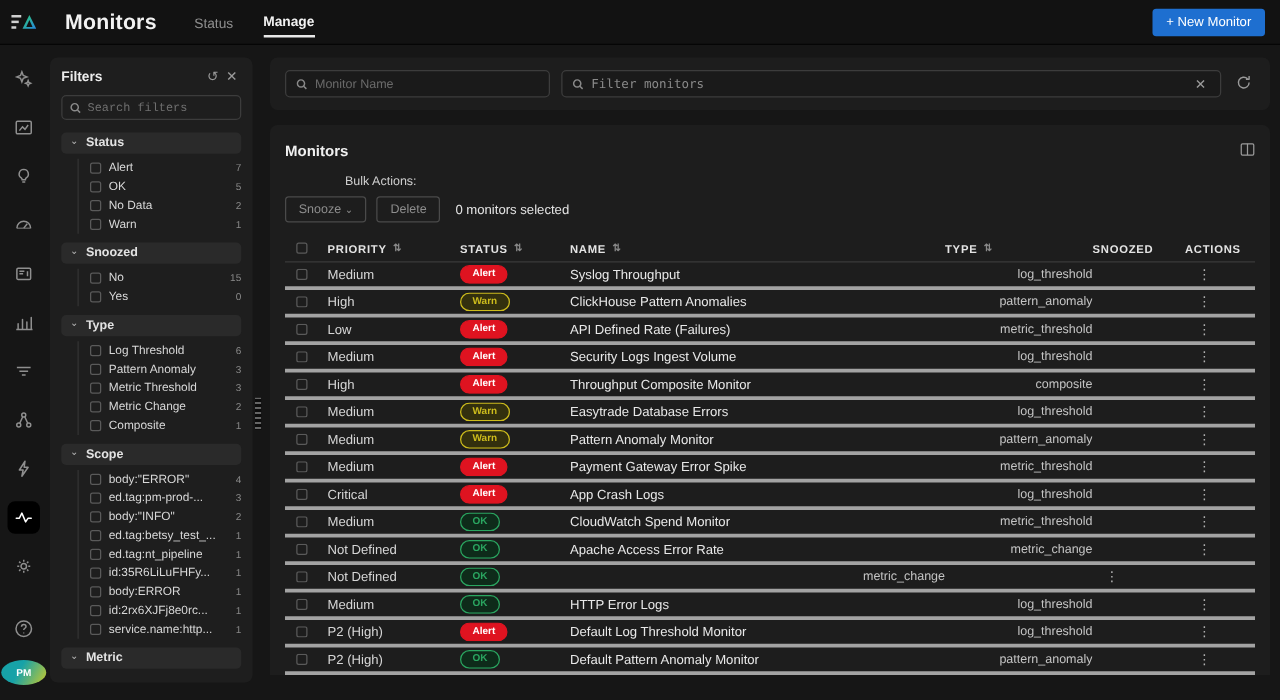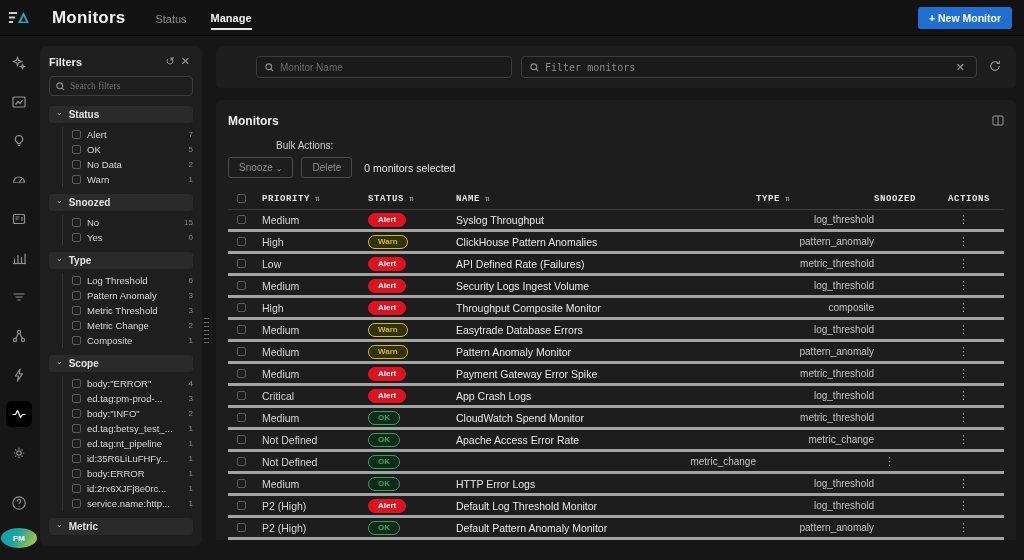--- a/index.html
+++ b/index.html
@@ -7,21 +7,21 @@
     font-family:"Liberation Sans", sans-serif; color:#e6e6e6; }
 
   
   .topbar { height:36px; background:#121212; display:flex; align-items:center; border-bottom:1px solid #050505; }
   .logo-box { width:38px; display:flex; justify-content:center; align-items:center; }
   .app-title { font-size:17px; font-weight:bold; color:#f2f2f2; margin-left:14px; letter-spacing:.2px; }
   .top-tabs { display:flex; gap:24px; margin-left:30px; align-items:center; }
   .top-tab { font-size:11px; color:#8f8f8f; cursor:pointer; padding:6px 0 4px; }
   .top-tab.active { color:#f2f2f2; font-weight:bold; border-bottom:2px solid #e8e8e8; }
   .btn-primary { margin-left:auto; margin-right:12px; background:var(--accent,#1e6fd0); color:#fff;
-    font-size:10.5px; font-weight:bold; border:none; border-radius:3px; padding:5px 11px; cursor:pointer; }
+    font-size:10.5px; font-weight:normal; border:none; border-radius:3px; padding:5px 11px; cursor:pointer; }
 
   
   .shell { display:flex; height:524px; }
 
   
   .rail { width:38px; background:#161616; display:flex; flex-direction:column; align-items:center;
     padding-top:14px; gap:13px; }
   .rail-icon { width:26px; height:26px; display:flex; align-items:center; justify-content:center;
     border-radius:6px; cursor:pointer; color:#8f8f8f; }
   .rail-icon svg { stroke:#8f8f8f; }
@@ -35,21 +35,21 @@
   .filters-wrap { width:168px; padding:10px 4px 14px 2px; position:relative; }
   .filters { background:#1e1e1e; border-radius:6px; height:100%; padding:9px 9px 0 9px; overflow:hidden;
     display:flex; flex-direction:column; }
   .filters-head { display:flex; align-items:center; margin-bottom:8px; }
   .filters-title { font-size:11px; font-weight:bold; color:#ededed; }
   .filters-head .spacer { flex:1; }
   .icon-btn { color:#9a9a9a; font-size:11px; cursor:pointer; background:none; border:none; padding:0 3px; font-family:inherit; }
   .filter-search { display:flex; align-items:center; gap:5px; border:1px solid #3c3c3c; border-radius:4px;
     height:20px; padding:0 6px; margin-bottom:10px; color:#6f6f6f; }
   .filter-search input { background:transparent; border:none; outline:none; color:#ddd; font-size:9.5px;
-    width:100%; font-family:Liberation Serif, serif; }
+    width:100%; font-family:Liberation Mono, monospace; }
   .filter-search input::placeholder { color:#6f6f6f; }
   .f-section { margin-bottom:7px; }
   .f-sec-head { background:#2a2a2a; border-radius:4px; height:17px; display:flex; align-items:center;
     gap:6px; padding:0 7px; cursor:pointer; }
   .f-sec-head .chev { color:#b5b5b5; font-size:8px; line-height:1; }
   .f-sec-head .lbl { font-size:10px; font-weight:bold; color:#e3e3e3; }
   .f-items { margin:4px 0 0 13px; border-left:1px solid #333; padding-left:9px; }
   .f-item { display:flex; align-items:center; gap:6px; height:15px; cursor:pointer; }
   .cbox { width:9px; height:9px; border:1px solid #5a5a5a; border-radius:2px; flex:none; background:transparent; }
   .f-item .flabel { font-size:9.5px; color:#d8d8d8; white-space:nowrap; overflow:hidden; text-overflow:ellipsis; flex:1; }
@@ -59,40 +59,40 @@
   .grip { position:absolute; right:-4px; top:278px; width:7px; height:34px; border-radius:3px; background:#0c0c0c;
     background-image:repeating-linear-gradient(to bottom,#666 0 1px,transparent 1px 4px);
     background-clip:content-box; padding:4px 1px; cursor:col-resize; }
 
   
   .main { flex:1; padding:10px 8px 0 10px; display:flex; flex-direction:column; gap:12px; }
   .search-card { background:#1d1d1d; border-radius:6px; padding:10px 12px; display:flex; align-items:center; gap:9px; }
   .input { display:flex; align-items:center; gap:6px; border:1px solid #3c3c3c; border-radius:4px; height:22px;
     padding:0 8px; background:#1a1a1a; }
   .input input { background:transparent; border:none; outline:none; color:#ddd; font-size:10px; width:100%; font-family:inherit; }
-  .name-input { width:256px;margin-left:28px; }
+  .name-input { width:212px; }
   .name-input input::placeholder { color:#6a6a6a; }
   .query-input { flex:1; }
   .query-input input { font-family:"DejaVu Sans Mono", monospace; font-size:10px; }
   .query-input input::placeholder { color:#8a8a8a; }
   .mag { color:#9a9a9a; font-size:10px; display:flex; }
 
   .table-card { background:#1d1d1d; border-radius:6px 6px 0 0; padding:12px 12px 0 12px; height:440px;
     overflow:hidden; display:flex; flex-direction:column; }
   .tc-head { display:flex; align-items:center; margin-bottom:10px; }
   .tc-title { font-size:12px; font-weight:bold; color:#f0f0f0; }
   .bulk-label { font-size:10px; color:#cfcfcf; margin-bottom:6px;padding-left:48px; }
   .bulk-row { display:flex; align-items:center; gap:8px; margin-bottom:10px; }
   .btn-ghost { background:transparent; border:1px solid #4a4a4a; color:#8d8d8d; font-size:10px;
     border-radius:3px; padding:4px 10px; cursor:pointer; font-family:inherit; }
   .selected-txt { font-size:10.5px; color:#e3e3e3; margin-left:4px; }
 
   .tgrid { display:grid; grid-template-columns:34px 106px 88px 1fr 118px 74px 56px; align-items:center; }
   .thead { height:26px; border-bottom:1px solid #3a3a3a; }
-  .th { font-size:9px; font-weight:bold; letter-spacing:.6px; color:#e3e3e3; display:flex; align-items:center; gap:5px;font-family:Liberation Mono, monospace; }
+  .th { font-size:9px; font-weight:bold; letter-spacing:.6px; color:#e3e3e3; display:flex; align-items:center; gap:5px; }
   .sort { color:#8a8a8a; font-size:8px; }
   .trow { height:22px; border-bottom:3px solid #a3a3a3; }
   .td { font-size:10.5px; color:#d6d6d6; white-space:nowrap; overflow:hidden; text-overflow:ellipsis; }
   .td.name { color:#e8e8e8; cursor:pointer; }
   .td.type { font-size:10px; color:#c4c4c4;text-align:right; }
   .badge { display:inline-block; font-size:8px; font-weight:bold; padding:2px 9px; border-radius:9px; line-height:1.1; }
   .badge.alert { background:var(--alert,#df1b28); color:#fff; border:1px solid var(--alert,#df1b28); }
   .badge.warn  { background:#33300e; color:var(--warn,#cdbc1c); border:1px solid var(--warn,#cdbc1c); }
   .badge.ok    { background:#0e2b1a; color:var(--ok,#2aa660); border:1px solid var(--ok,#2aa660); }
   .kebab { color:#b0b0b0; font-size:11px; cursor:pointer; padding-left:10px; letter-spacing:0; }

